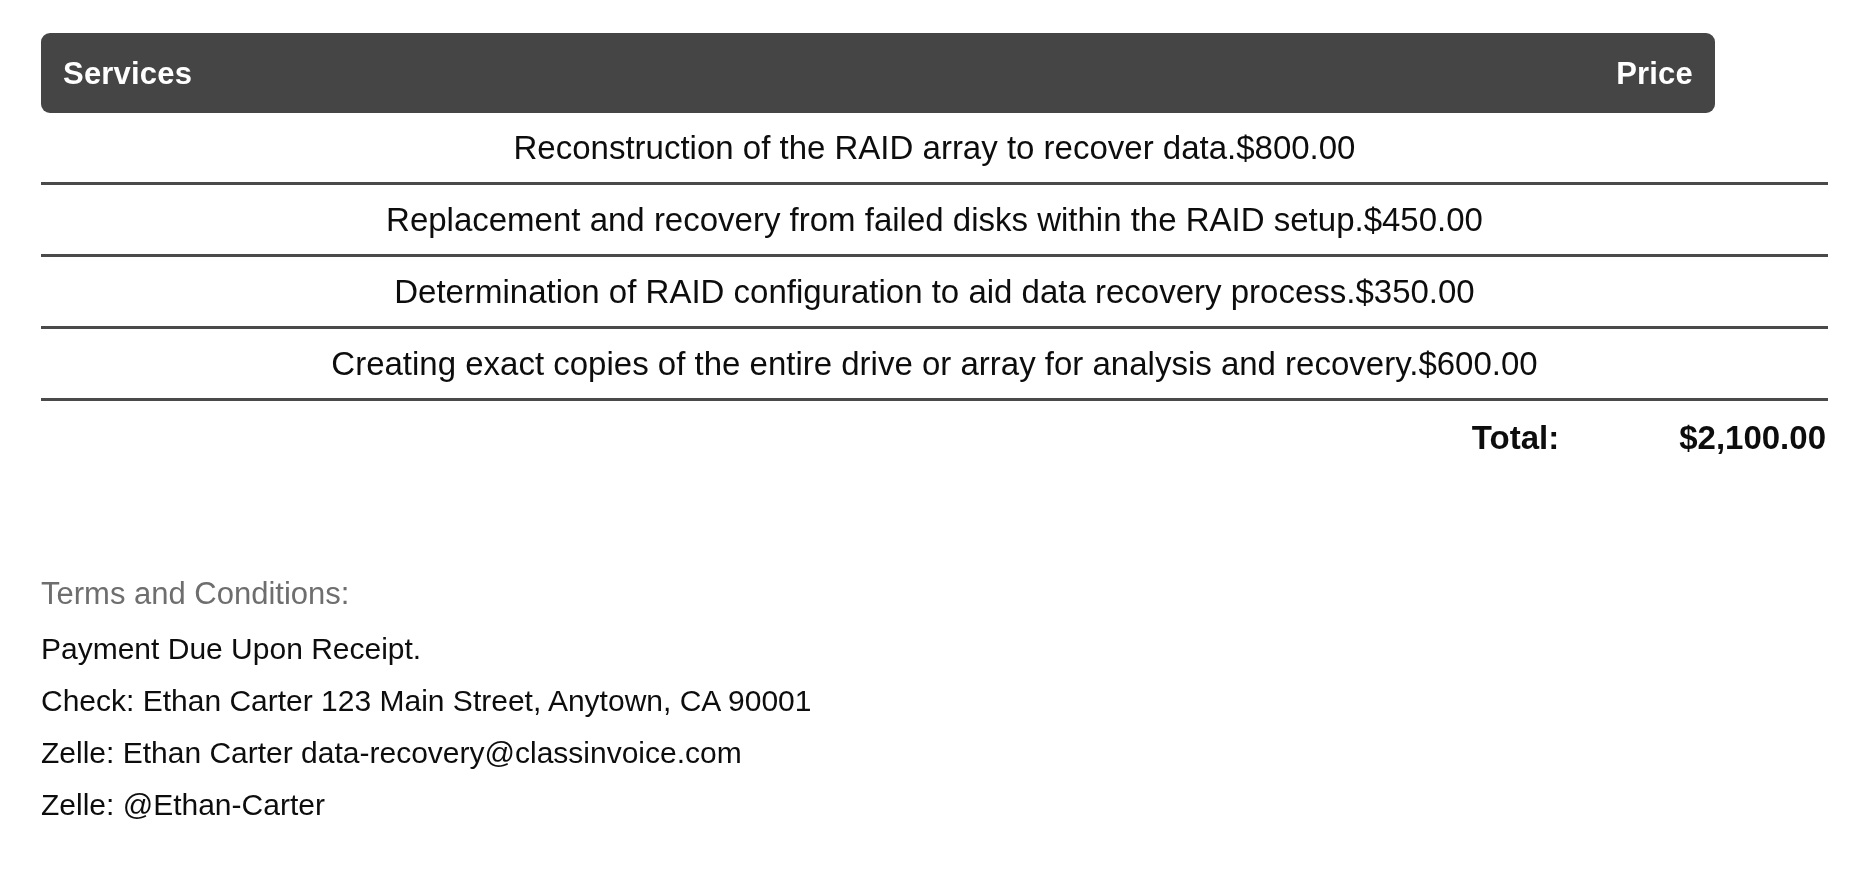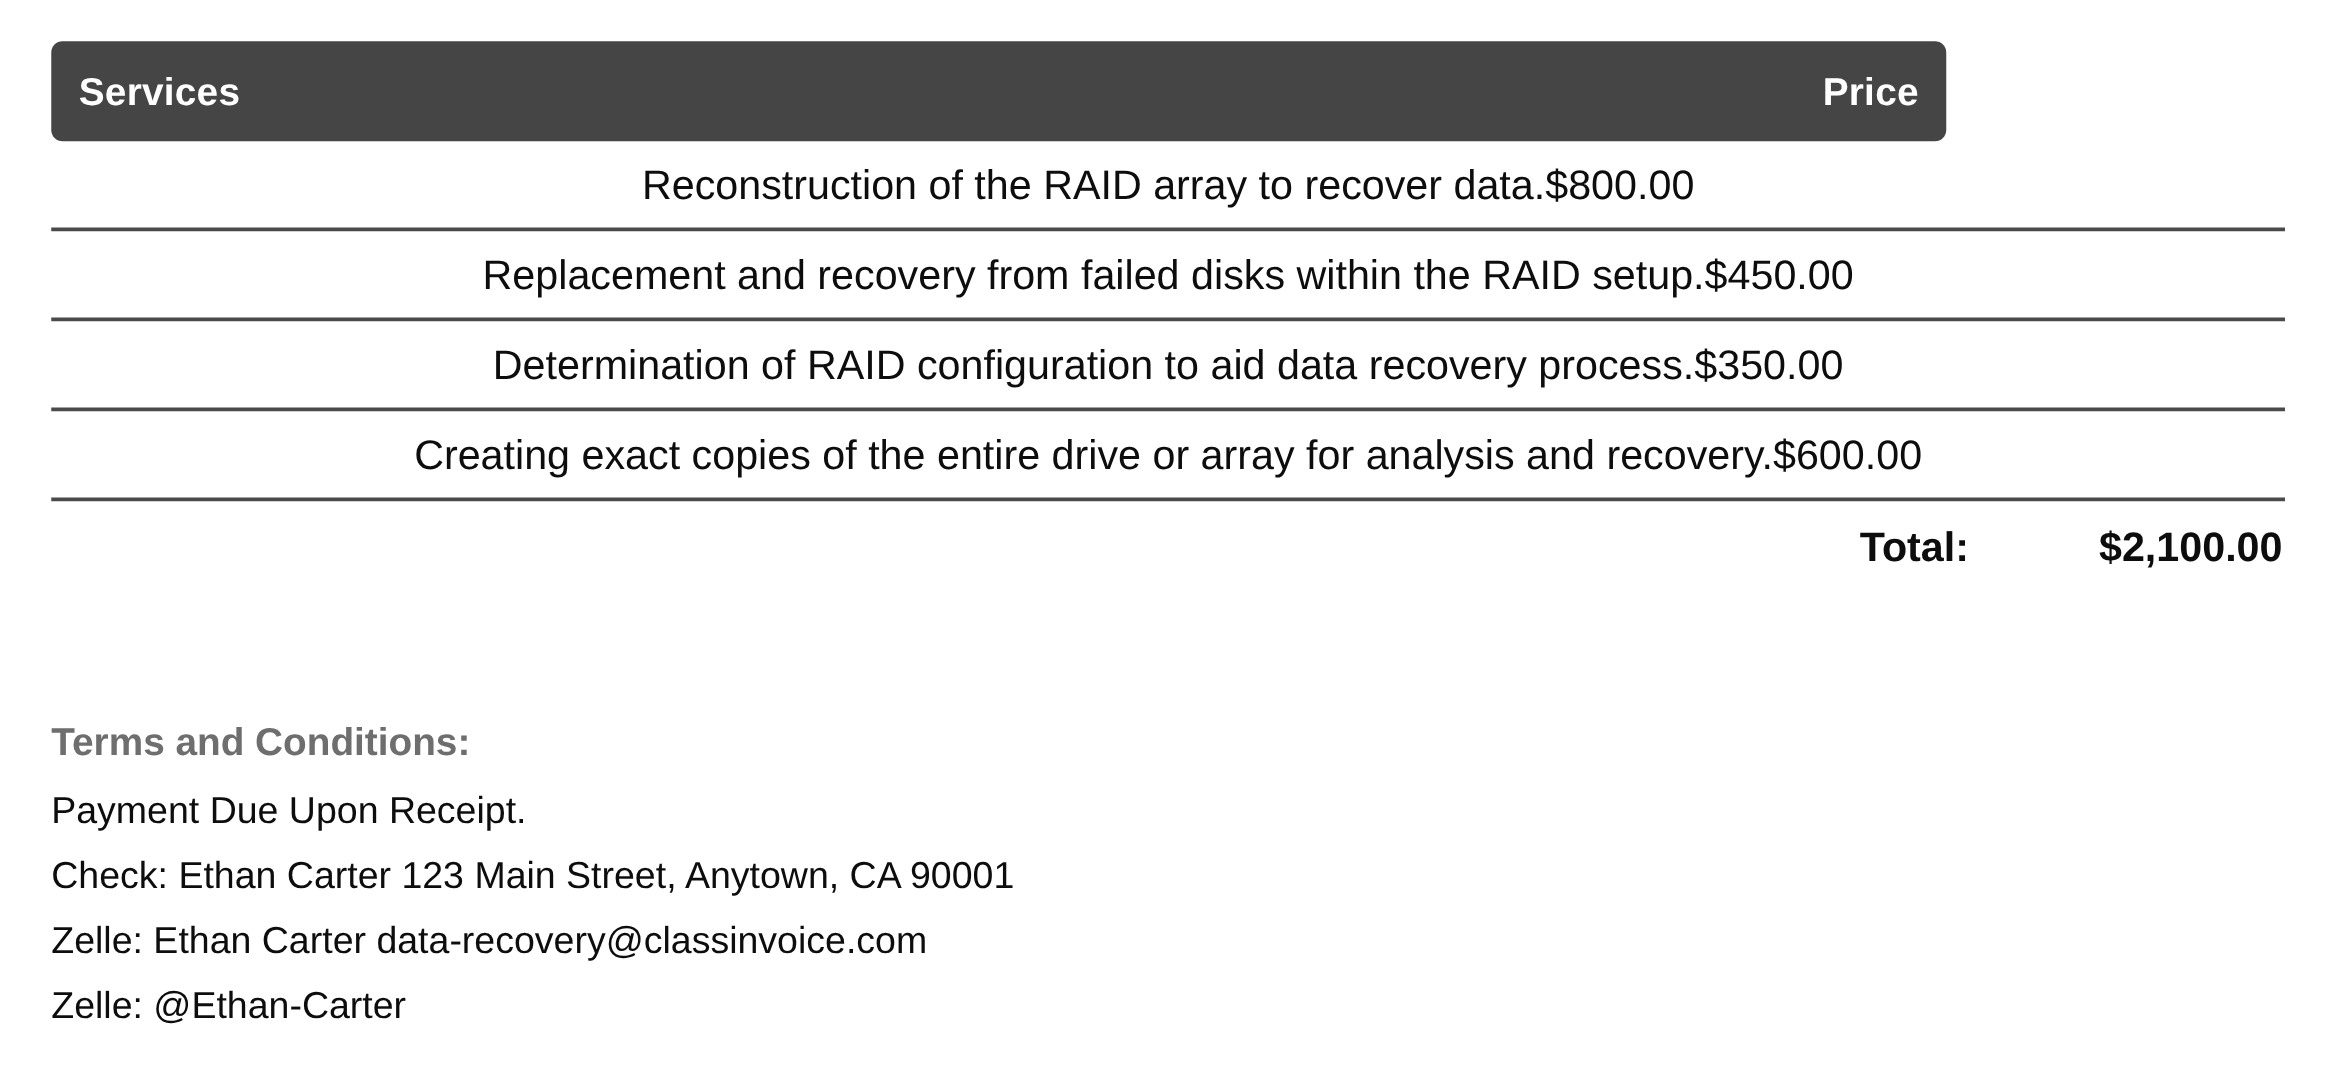--- a/index.html
+++ b/index.html
@@ -30,21 +30,21 @@
     left: 41px;
     top: 33px;
     width: 1787px;
   }
 
   .table-header {
     display: flex;
     align-items: center;
     justify-content: space-between;
     height: 80px;
-    width: 1516px;
+    width: 1674px;
     background: #454545;
     border-radius: 9px;
     box-sizing: border-box;
     padding: 0 22px 0 22px;
   }
   .table-header .col-service,
   .table-header .col-price {
     color: #ffffff;
     font-size: 31px;
     font-weight: bold;
@@ -86,20 +86,21 @@
     white-space: nowrap;
   }
 
   .total-row {
     display: flex;
     align-items: center;
     justify-content: flex-end;
     height: 72px;
     box-sizing: border-box;
     padding: 0 2px 0 0;
+    gap: 16px;
   }
   .total-row .total-label {
     font-size: 33px;
     font-weight: bold;
     color: #0d0d0d;
     line-height: 1;
     margin-right: 104px;
   }
   .total-row .total-value {
     font-size: 33px;
@@ -112,21 +113,21 @@
 
   
   .terms-block {
     position: absolute;
     left: 41px;
     top: 578px;
     width: 1787px;
   }
   .terms-heading {
     font-size: 31px;
-    font-weight: 700;
+    font-weight: 400;
     color: #6e6e6e;
     line-height: 1;
     margin-bottom: 25px;
     white-space: nowrap;
   }
   .terms-line {
     font-size: 30px;
     font-weight: 400;
     color: #0d0d0d;
     line-height: 1;

